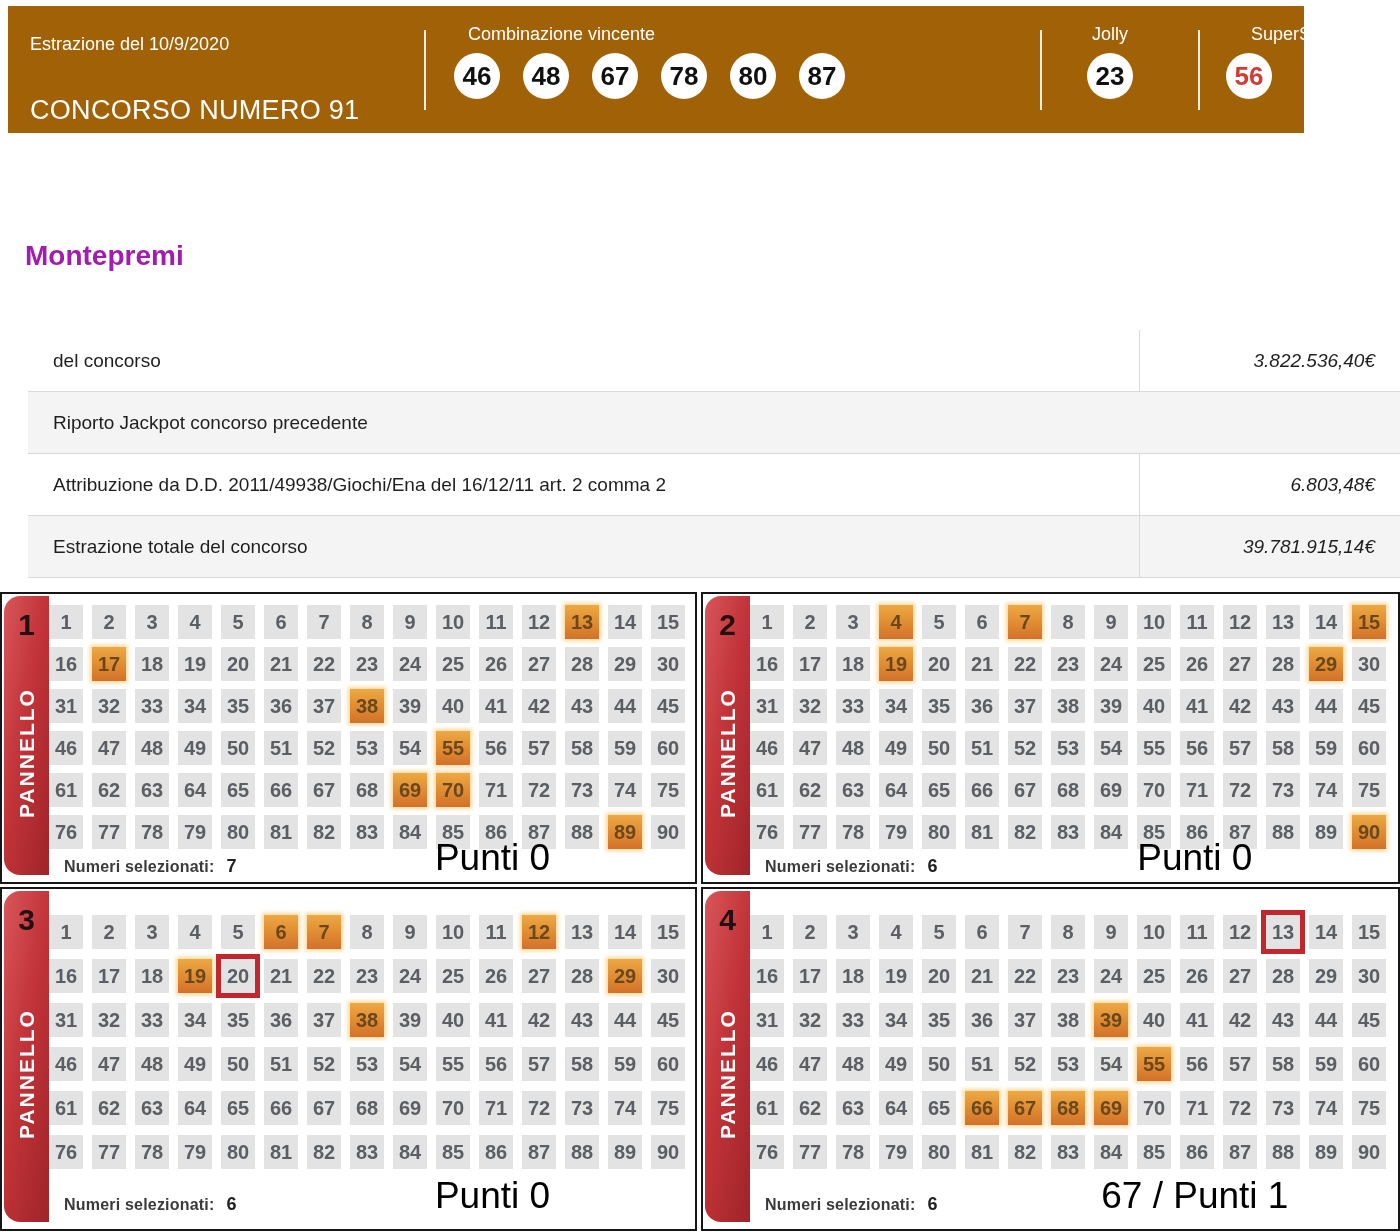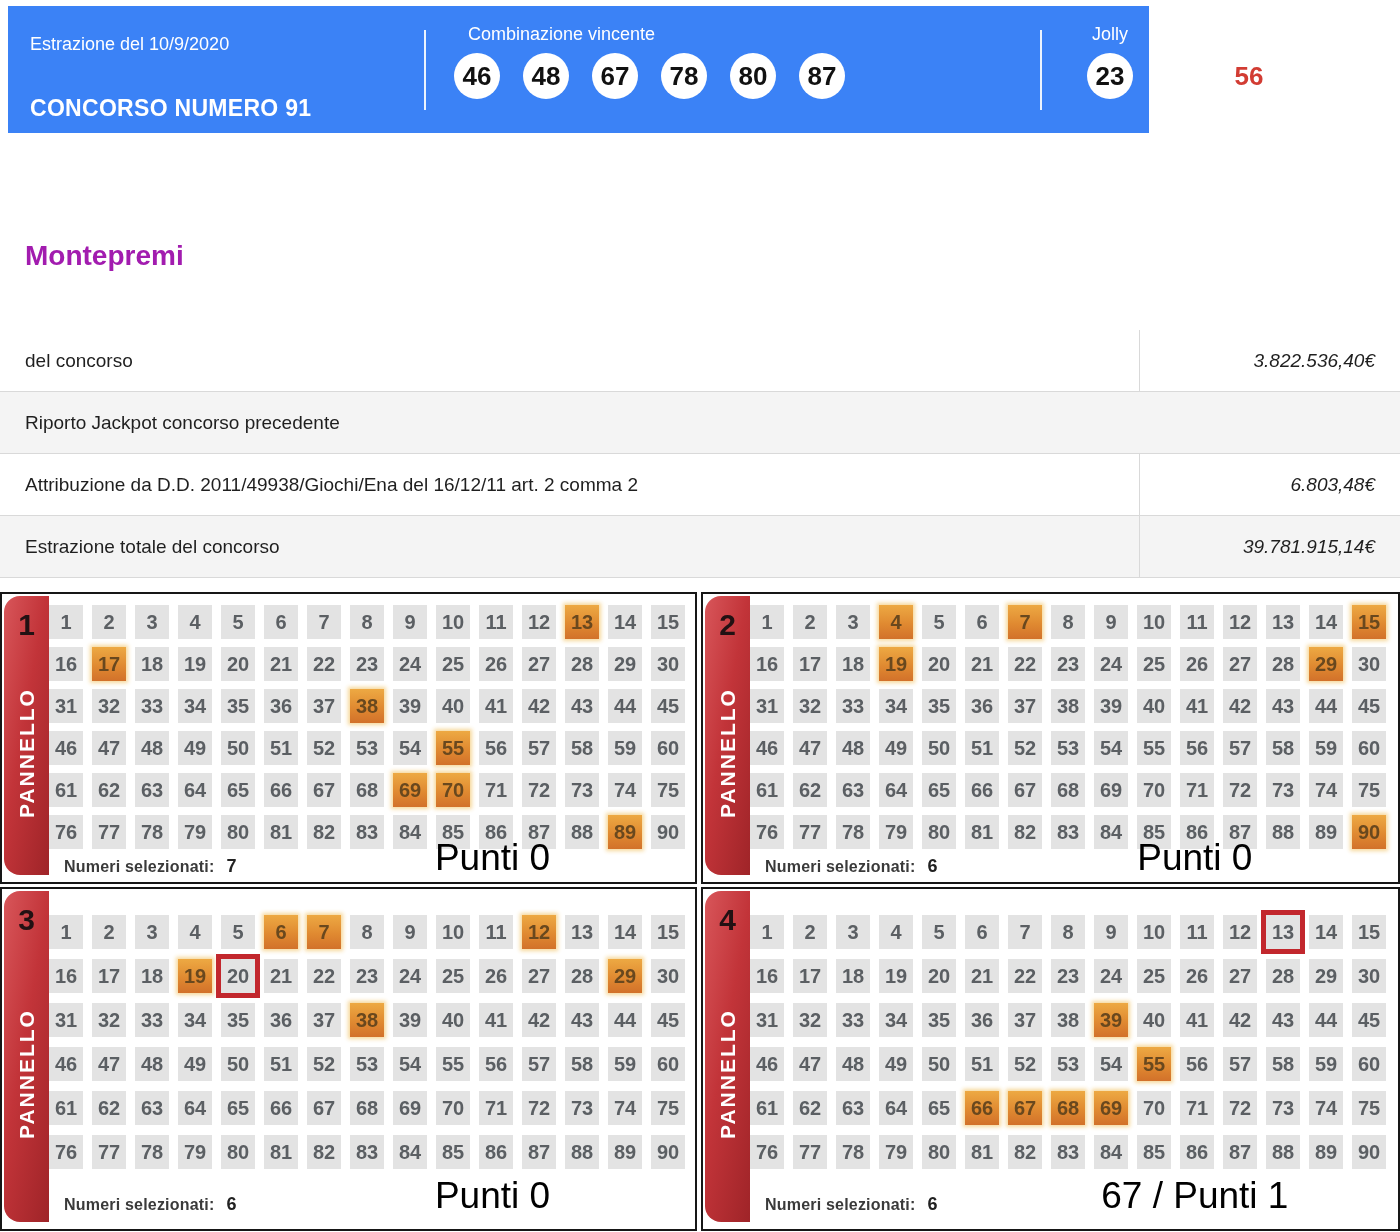--- a/index.html
+++ b/index.html
@@ -1,44 +1,44 @@
 <!DOCTYPE html>
 <html><head>
 <meta charset="utf-8">
 <style>
   * { box-sizing: border-box; margin: 0; padding: 0; }
   html, body { width: 1400px; height: 1232px; background: #fff; overflow: hidden;
     font-family: "Liberation Sans", sans-serif; }
   .page { position: relative; width: 1400px; height: 1232px; background: #fff; }
 
   
-  .header { position: absolute; left: 8px; top: 6px; width: 1141px; height: 127px;
-    background: #3b82f6; }
+  .header { position: absolute; left: 8px; top: 6px; width: 1296px; height: 127px;
+    background: #a16207; }
   .hdr-left { position: absolute; left: 22px; top: 28px; color: #fff; }
   .hdr-date { font-size: 18px; font-weight: 400; margin-bottom: 7px; }
-  .hdr-contest { font-size: 23px; font-weight: 700; letter-spacing: .3px; margin-top: 40px; }
+  .hdr-contest { font-size: 27px; font-weight: 400; letter-spacing: .3px; margin-top: 40px; }
   .vdiv { position: absolute; top: 24px; width: 2px; height: 80px; background: rgba(255,255,255,.9); }
   .vdiv1 { left: 416px; }
   .vdiv2 { left: 1032px; }
   .vdiv3 { left: 1190px; }
   .comb { position: absolute; left: 436px; top: 18px; }
   .comb-label { color: #fff; font-size: 18px; margin-left: 24px; }
   .balls { display: flex; gap: 23px; margin-top: 8px; margin-left: 10px; }
   .ball { width: 46px; height: 46px; border-radius: 50%; background: #fff; color: #111;
     font-size: 26px; font-weight: 800; display: flex; align-items: center; justify-content: center; }
   .jolly-block { position: absolute; left: 1057px; top: 18px; width: 90px; text-align: center; }
   .ss-block { position: absolute; left: 1218px; top: 18px; width: 120px; }
   .side-label { color: #fff; font-size: 18px; }
   .jolly-block .ball, .ss-block .ball { margin: 8px auto 0 auto; }
-  .ss-block .side-label { margin-left: 17px; }
+  .ss-block .side-label { margin-left: 25px; }
   .ss-block .ball { margin: 8px 0 0 0; color: #d23c33; }
 
   
   .mp-title { position: absolute; left: 4px; top: 240px; font-size: 28px; font-weight: 700; color: #a21caf; margin-left: 21px; }
-  .mp-table { position: absolute; left: 0; top: 330px; width: 1400px; }
+  .mp-table { position: absolute; left: 0; top: 330px; width: 1400px; padding-left: 28px; }
   .mp-row { display: flex; height: 62px; align-items: center; border-bottom: 1px solid #d9d9d9;
     font-size: 19px; color: #1f1f1f; }
   .mp-row:nth-child(even) { background: #f4f4f4; }
   .mp-label { flex: 1; padding-left: 25px; }
   .mp-value { width: 261px; text-align: center; padding-right: 25px; border-left: 1px solid #d9d9d9;
     height: 100%; display: flex; align-items: center; justify-content: flex-end; font-style: italic; }
 
   
   .panels-wrap { position: absolute; left: 0; top: 592px; width: 1400px;
     display: grid; grid-template-columns: 697px 699px; grid-template-rows: 292px 344px;

